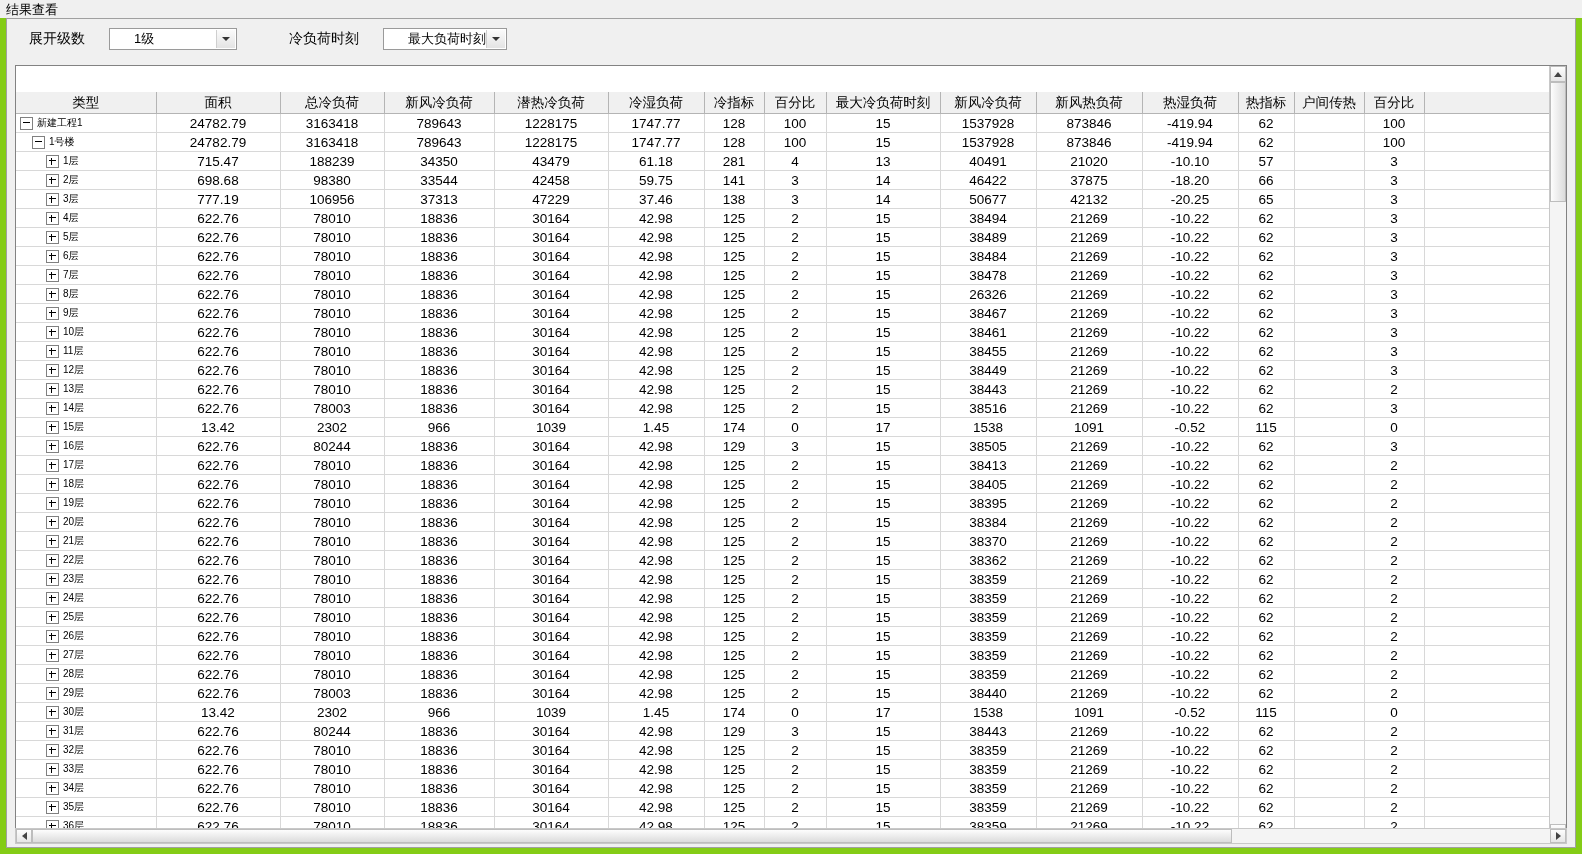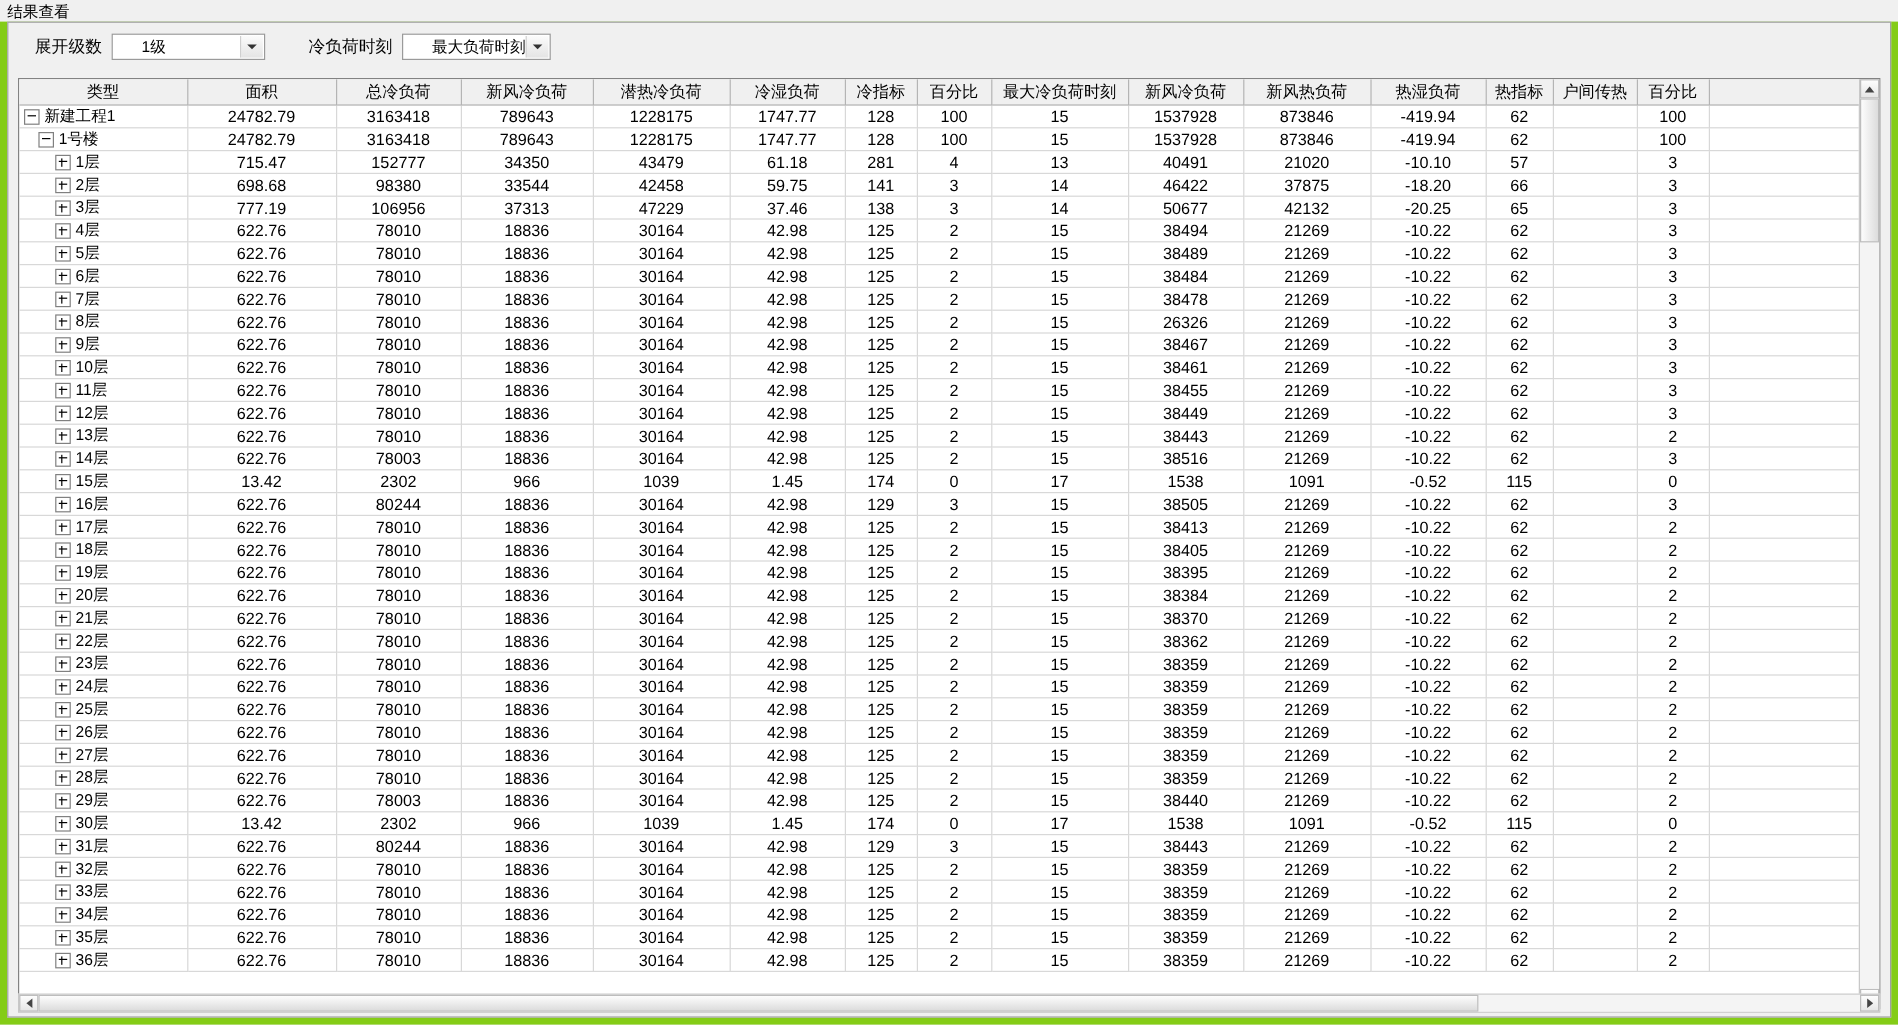--- a/index.html
+++ b/index.html
@@ -37,21 +37,21 @@
     height: 830px;
     border: 1px solid #a0a0a0;
     background: #f0f0f0;
     box-sizing: border-box;
   }
   .toolbar {
     height: 40px;
     display: flex;
     align-items: center;
     padding-left: 22px;
-    gap: 8px;
+    gap: 24px;
     box-sizing: border-box;
   }
   .toolbar-label {
     font-size: 14px;
     color: #000;
     white-space: nowrap;
   }
   .combo {
     position: relative;
     height: 22px;
@@ -100,20 +100,21 @@
   .grid-scroll {
     flex: 1 1 auto;
     overflow: hidden;
     position: relative;
   }
   table.grid {
     border-collapse: collapse;
     table-layout: fixed;
     width: 1535px;
     font-size: 13px;
+    margin-top: 26px;
   }
   table.grid th {
     background: #f0f0f0;
     border: 1px solid #b4b4b4;
     border-top: none;
     border-left: none;
     height: 21px;
     font-weight: normal;
     font-size: 13.5px;
     color: #000;
@@ -162,21 +163,21 @@
   .expander.plus::after {
     content: "";
     position: absolute;
     top: 2px; bottom: 2px; left: 4px;
     width: 1px;
     background: #000;
   }
   .indent0 { padding-left: 2px; }
   .indent1 { padding-left: 14px; }
   .indent2 { padding-left: 28px; }
-  .node-label { font-size: 13px; }
+  .node-label { font-size: 10px; }
 
   .vscroll {
     width: 16px;
     background: #f0f0f0;
     border-left: 1px solid #c8c8c8;
     display: flex;
     flex-direction: column;
     flex: 0 0 auto;
   }
   .vscroll .arrow-btn {
@@ -344,21 +345,21 @@
                 <td></td>
               </tr>
               <tr>
                 <td class="name">
                   <div class="tree-cell indent2">
                     <span class="expander plus"></span>
                     <span class="node-label">1层</span>
                   </div>
                 </td>
                 <td>715.47</td>
-                <td>152777</td>
+                <td>188239</td>
                 <td>34350</td>
                 <td>43479</td>
                 <td>61.18</td>
                 <td>281</td>
                 <td>4</td>
                 <td>13</td>
                 <td>40491</td>
                 <td>21020</td>
                 <td>-10.10</td>
                 <td>57</td>

